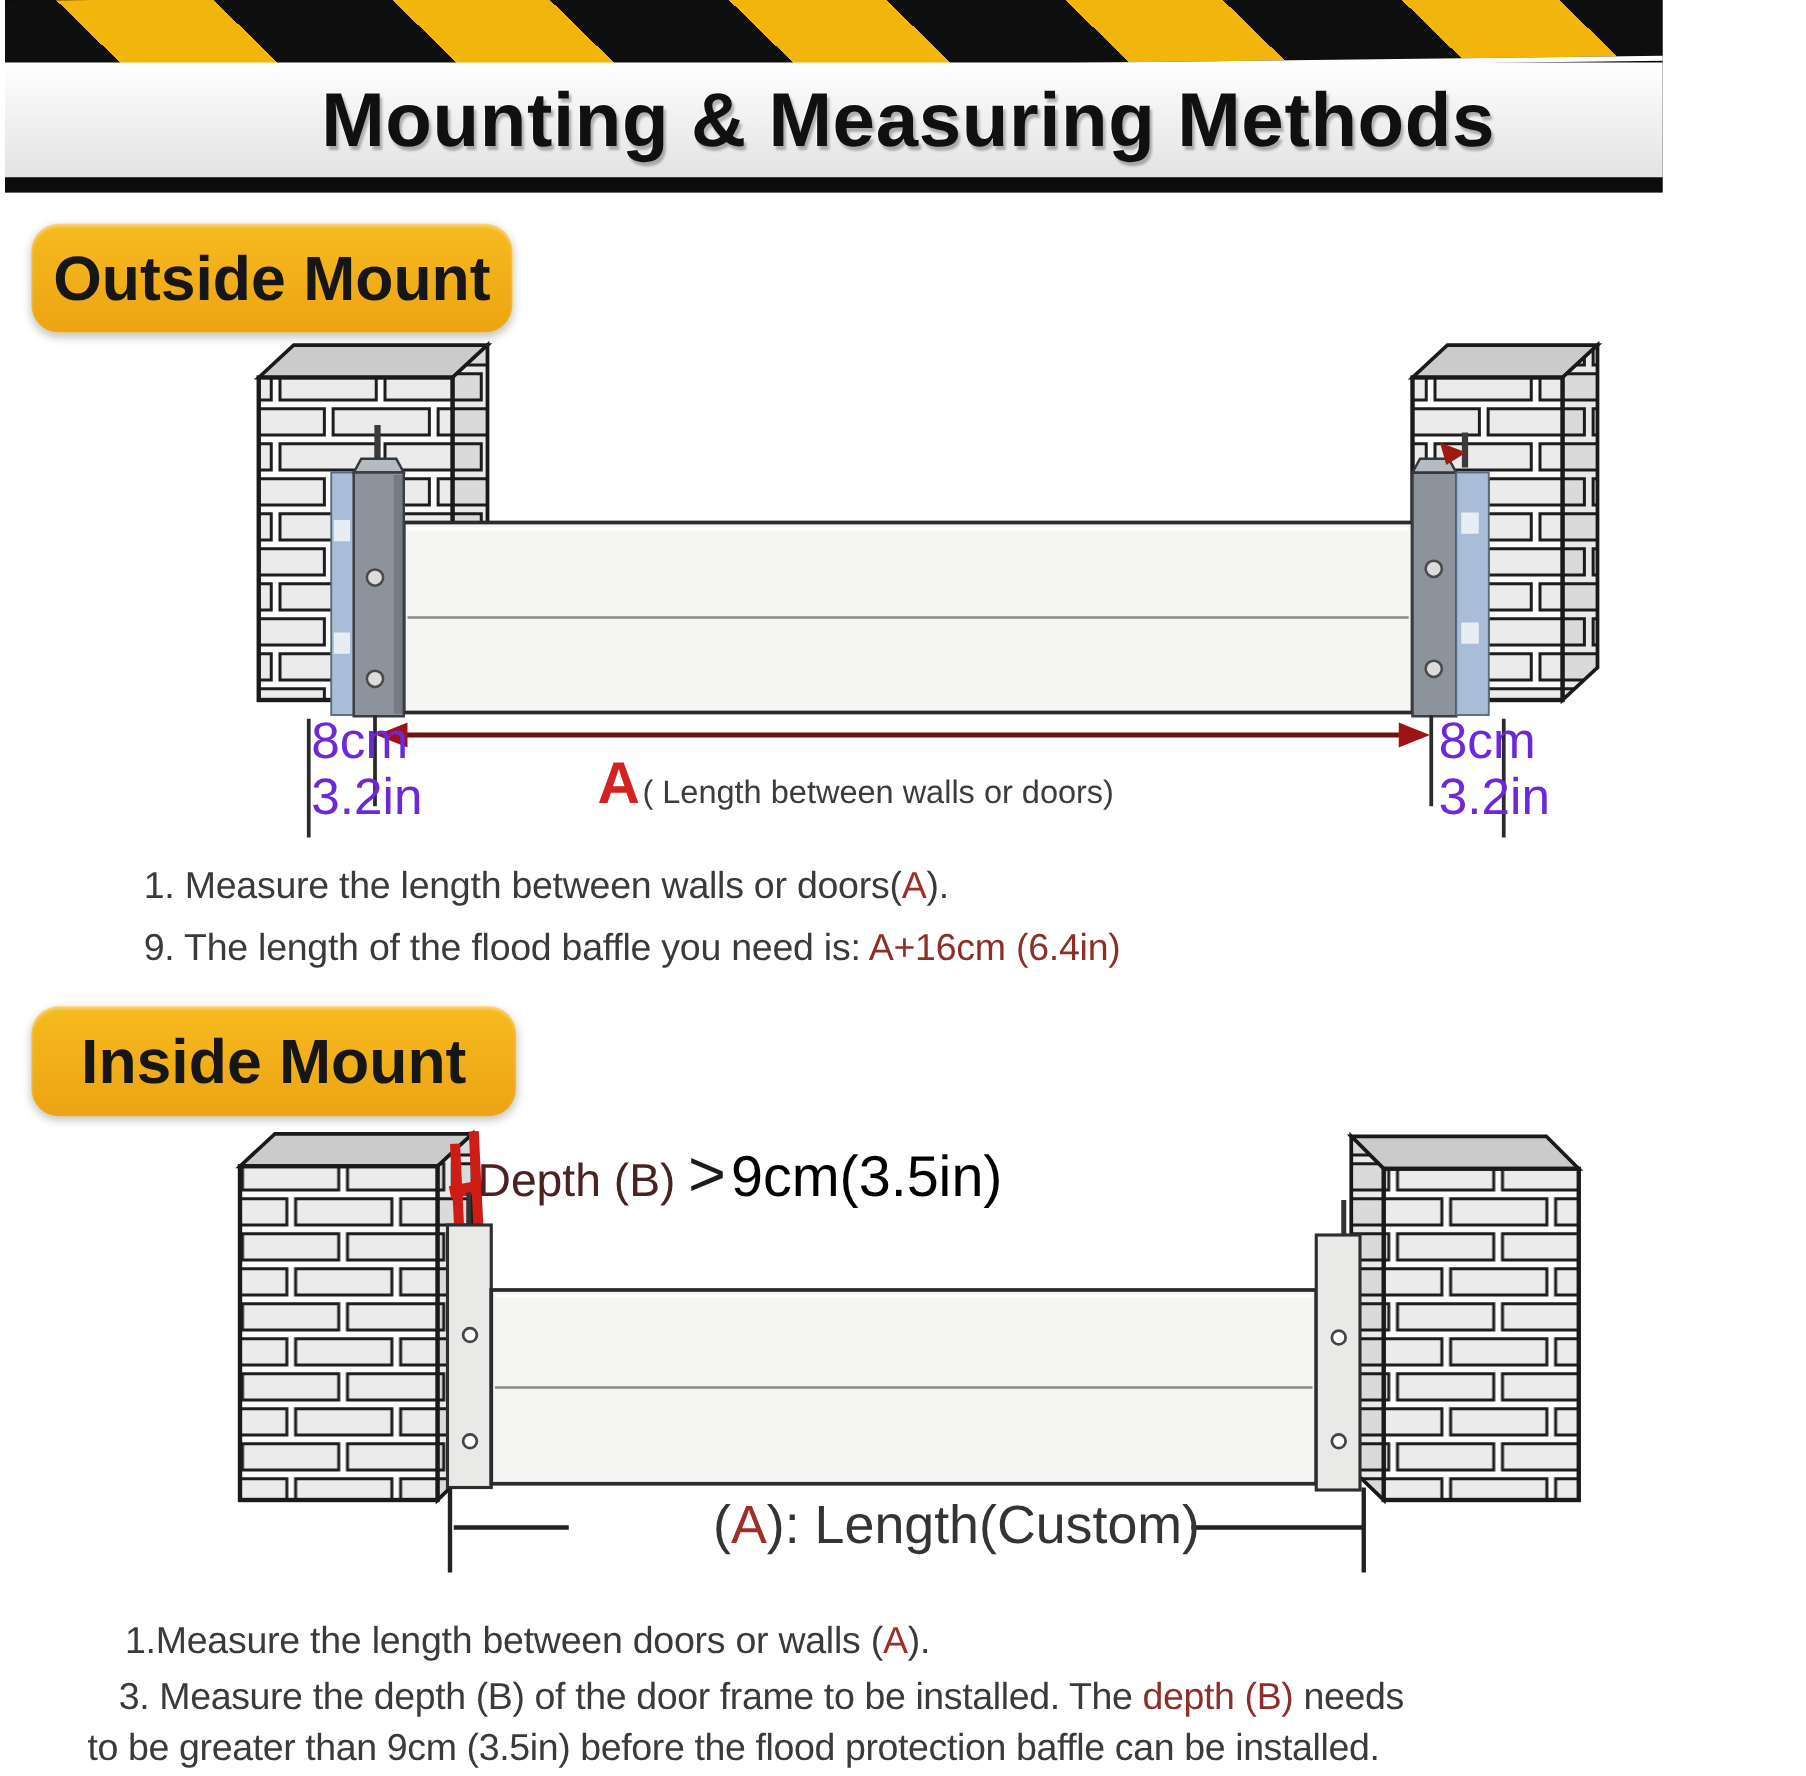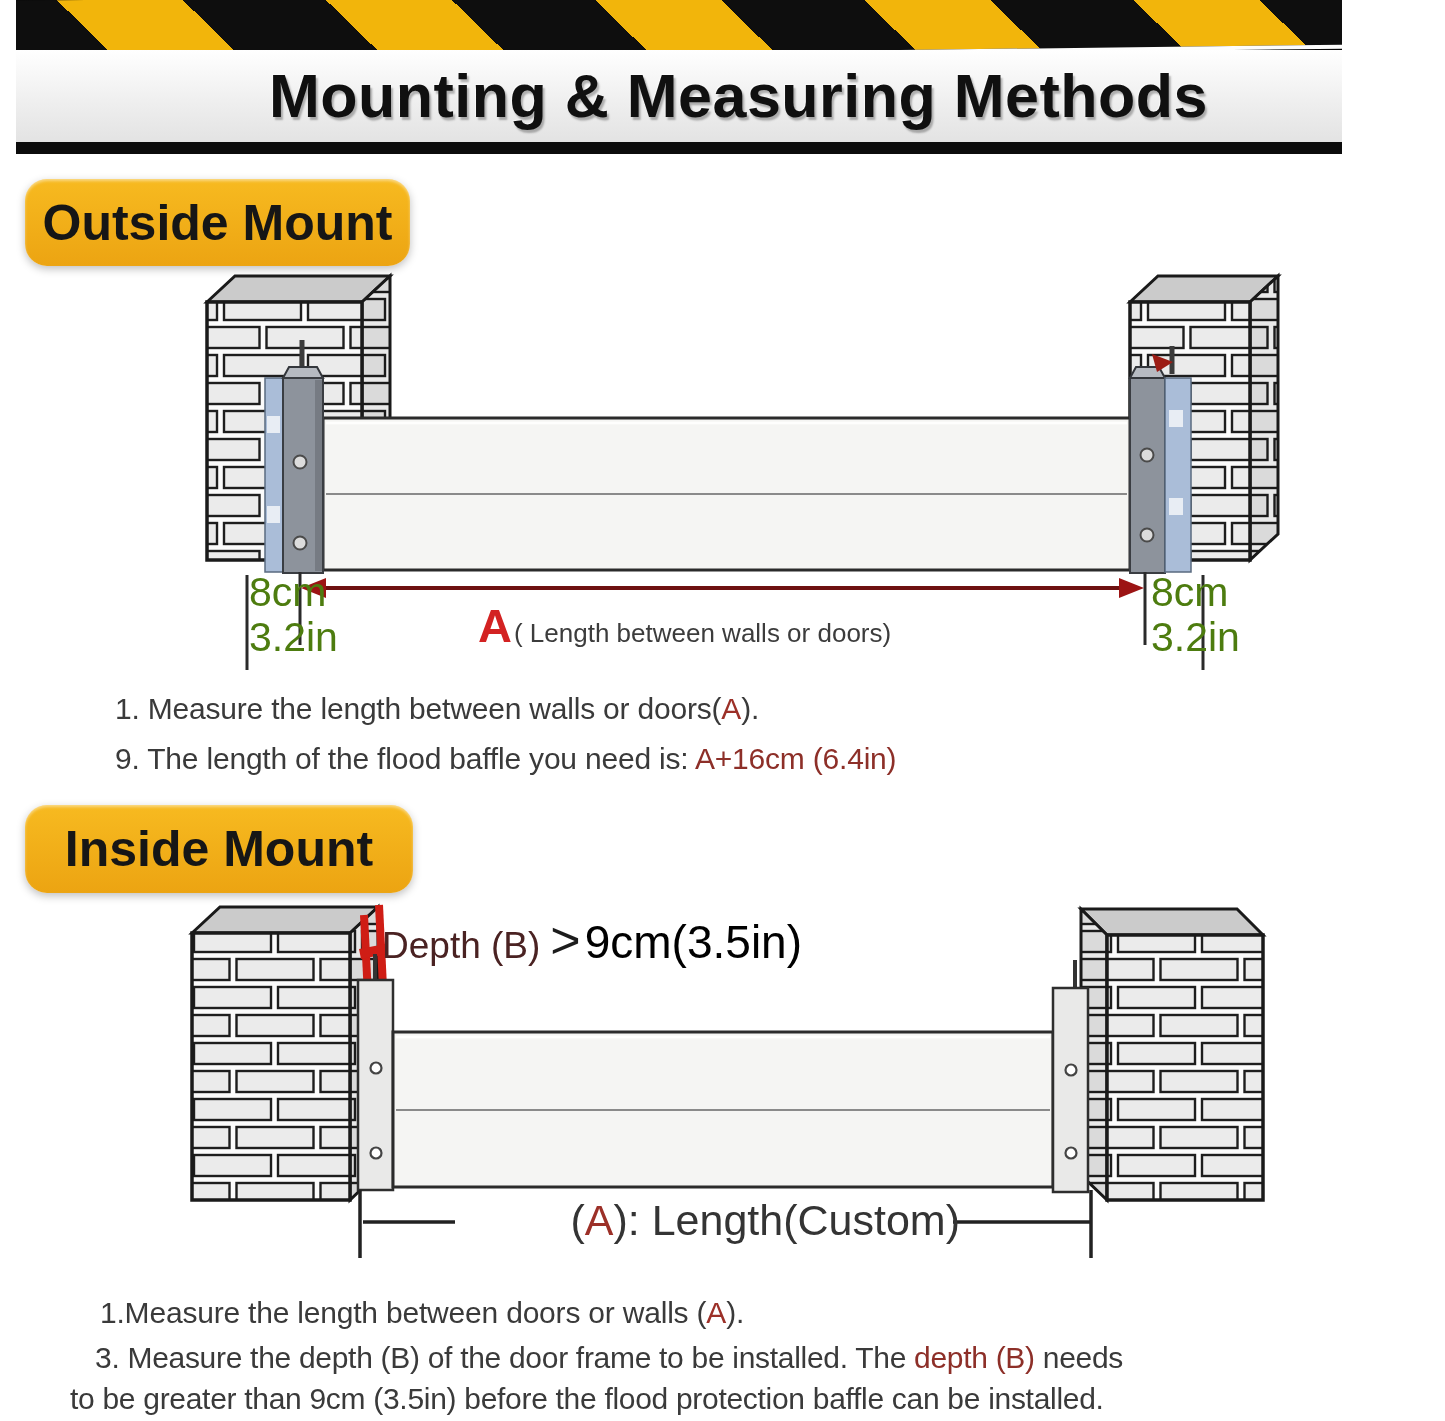--- a/index.html
+++ b/index.html
@@ -1,21 +1,21 @@
 <!DOCTYPE html>
 <html><head>
 <meta charset="utf-8">
 <style>
   html,body{margin:0;padding:0;background:#ffffff;}
   .page{
     position:relative;width:1445px;height:1421px;overflow:hidden;background:#ffffff;
     font-family:"Liberation Sans","DejaVu Sans",sans-serif;color:#3a3a3a;
   }
   
-  .header{position:absolute;left:16px;top:0;width:1326px;height:154px;background:#0b0b0b;overflow:hidden;}
+  .header{position:absolute;left:4px;top:0;width:1326px;height:154px;background:#0b0b0b;overflow:hidden;}
   .tape{
     position:absolute;left:-40px;top:-8px;width:1530px;height:60px;
     background:repeating-linear-gradient(45deg,#0e0e0e 0 100px,#f2b50b 100px 188px);
     transform:rotate(-0.7deg);
     border-bottom:4px solid #fdfdfd;
     box-shadow:0 6px 8px rgba(0,0,0,.35);
   }
   .title-band{
     position:absolute;left:0;top:50px;width:1445px;height:92px;
     background:linear-gradient(180deg,#ffffff,#efefef 55%,#e3e3e3);
@@ -33,21 +33,21 @@
     background:linear-gradient(180deg,#f7ba20,#eca412);
     border-radius:22px;color:#161616;font-size:50px;font-weight:bold;
     box-shadow:0 3px 8px rgba(0,0,0,.25), inset 0 2px 3px rgba(255,255,255,.45);
     white-space:nowrap;
   }
   .pill-outside{left:25px;top:179px;width:385px;height:87px;}
   .pill-inside{left:25px;top:805px;width:388px;height:88px;}
   
   .svg-abs{position:absolute;}
   
-  .dim-col{position:absolute;font-size:41px;line-height:45px;color:#4d7c0f;white-space:nowrap;}
+  .dim-col{position:absolute;font-size:41px;line-height:45px;color:#6d28d9;white-space:nowrap;}
   .dim-left{left:249px;top:570px;}
   .dim-right{left:1151px;top:570px;}
   .dim-a{position:absolute;left:478px;top:598px;display:flex;align-items:baseline;white-space:nowrap;}
   .dim-a-letter{font-size:47px;font-weight:bold;color:#d32222;margin-right:2px;}
   .dim-a-text{font-size:26px;color:#3c3c3c;}
   
   .step{position:absolute;font-size:30px;color:#3a3a3a;white-space:nowrap;letter-spacing:-.2px;}
   .steps-out-1{left:115px;top:692px;}
   .steps-out-2{left:115px;top:742px;}
   .red-soft{color:#8d2f28;}

